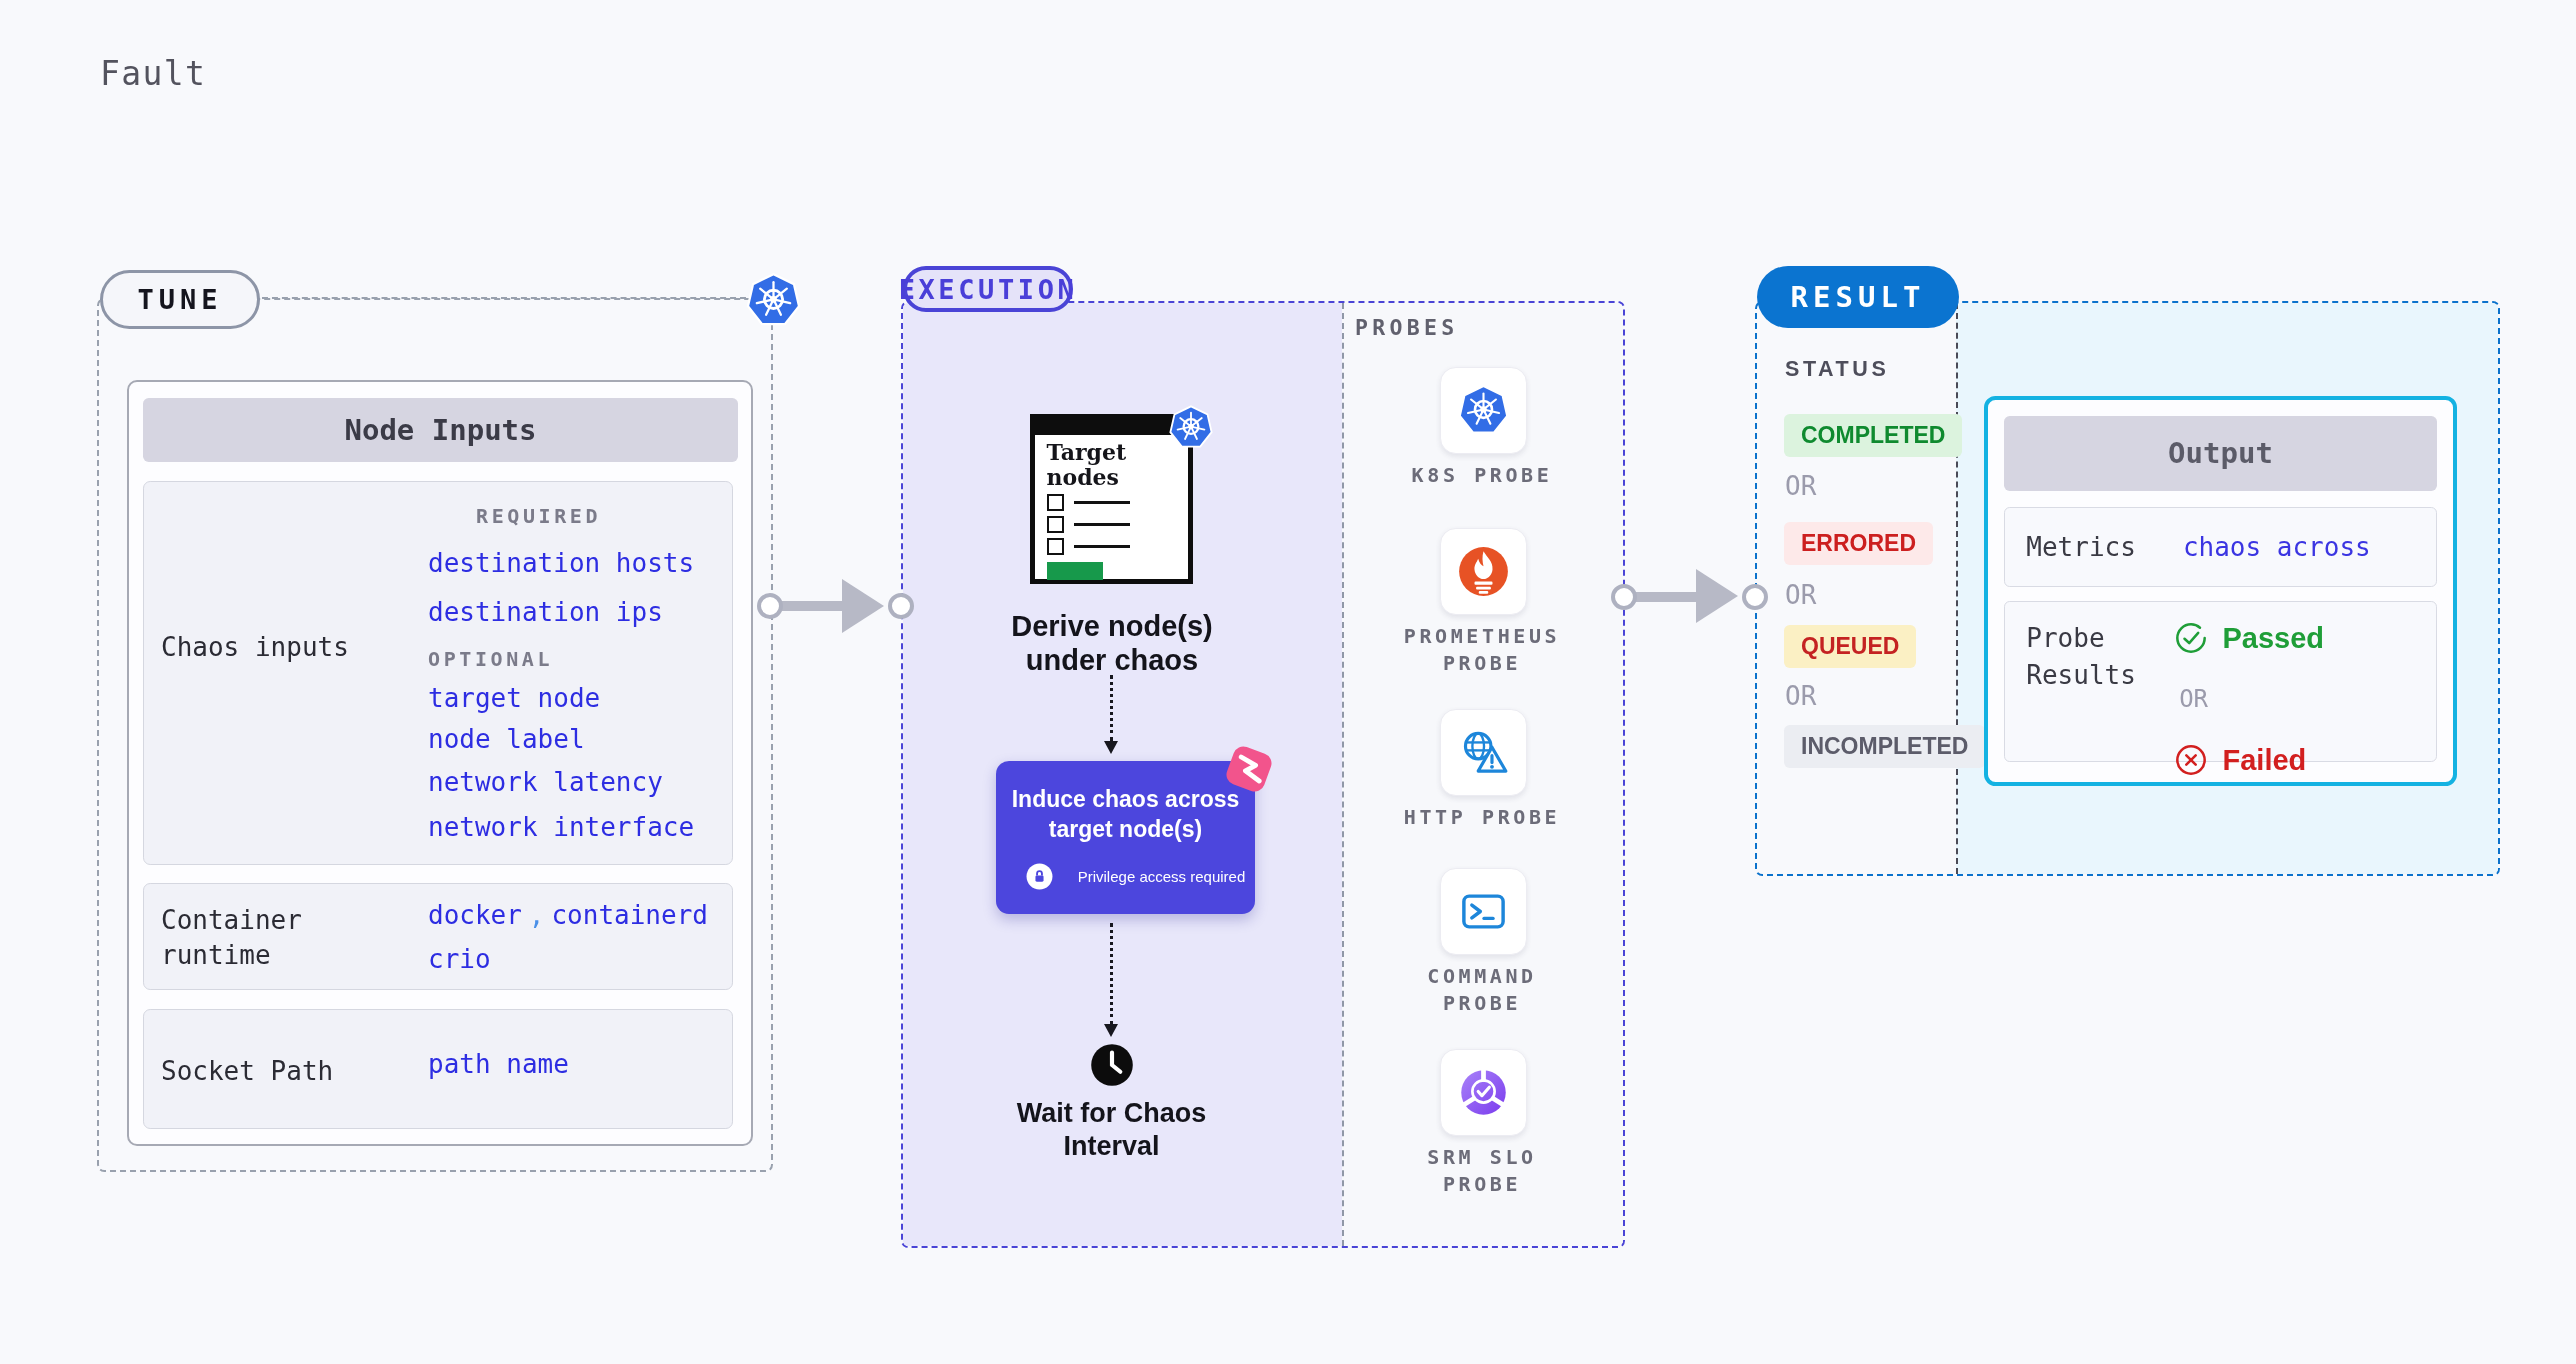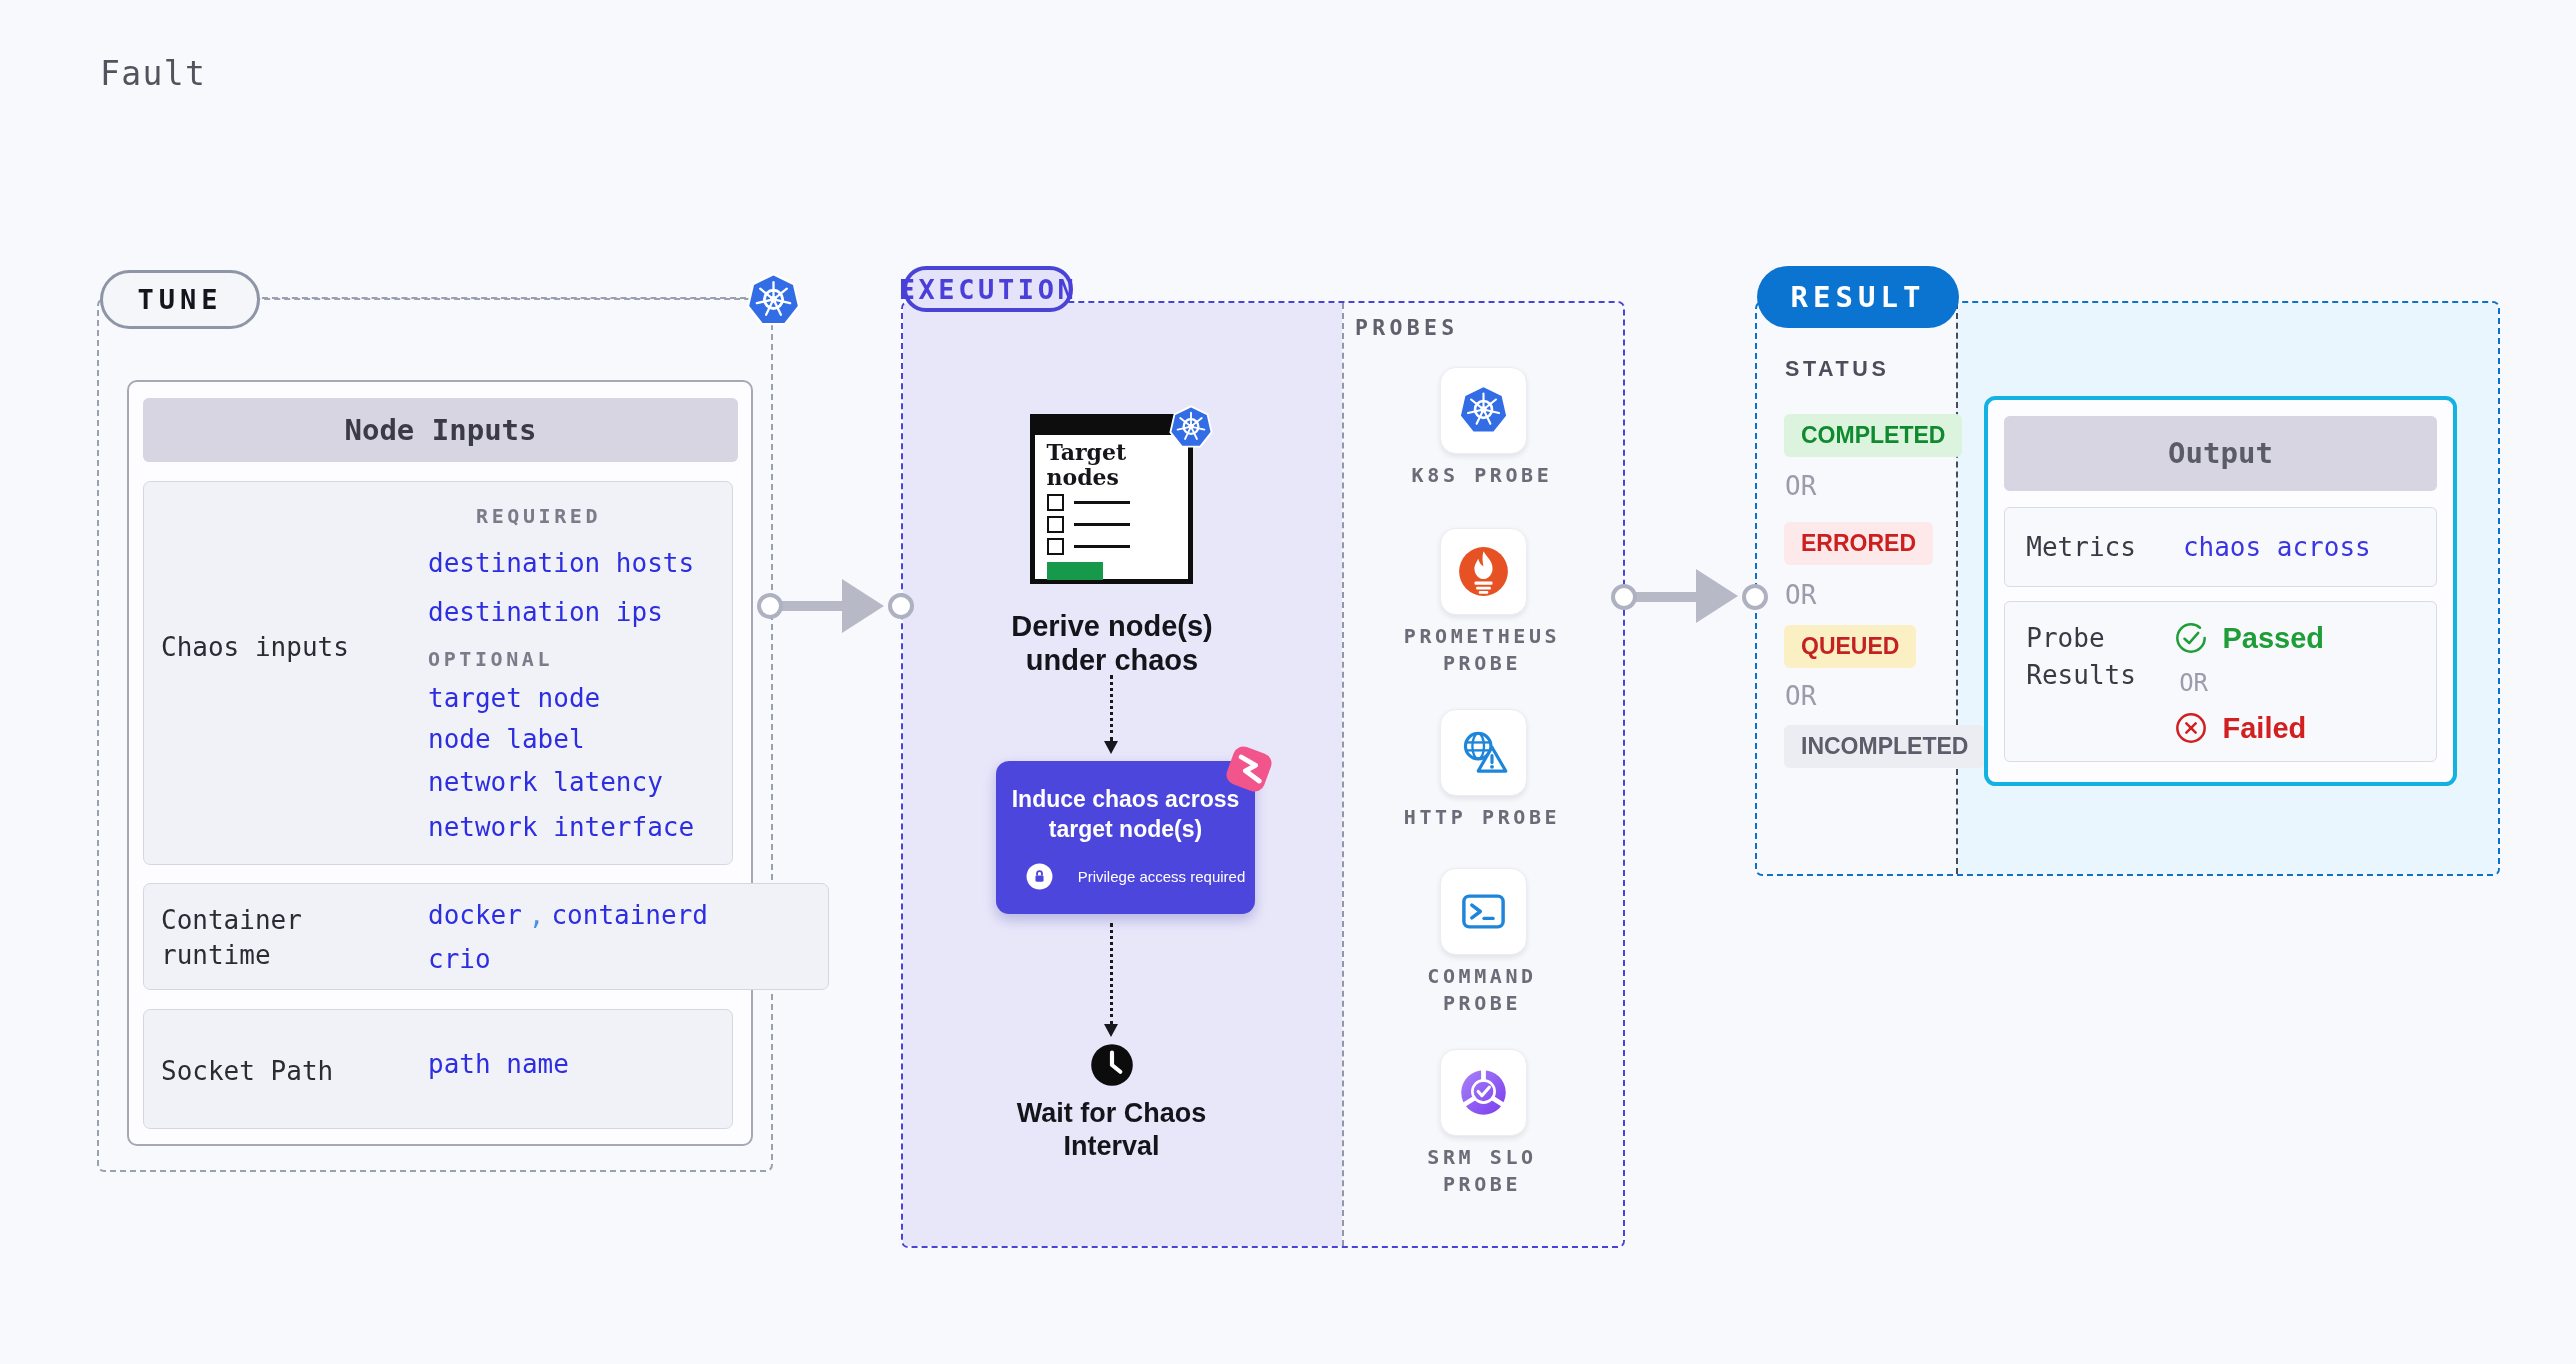--- a/index.html
+++ b/index.html
@@ -35,21 +35,21 @@
              font-size:27px;color:#15151e;box-sizing:border-box;}
   .tune-connector{left:262px;top:297px;width:484px;}
   .tune-k8s{left:745px;top:271px;width:57px;height:59px;z-index:4;}
 
   .ui-card{left:127px;top:380px;width:626px;height:766px;background:#fdfdff;border:2.1px solid #a6a9b4;
            border-radius:10px;box-sizing:border-box;}
   .ui-header{left:143px;top:398px;width:595px;height:64px;background:#d6d5e1;border-radius:5.7px;
              display:flex;align-items:center;justify-content:center;font-size:29px;font-weight:bold;color:#3b3b47;}
   .ui-section{background:#f1f2f8;border:1.4px solid #d5d7e0;border-radius:7.2px;box-sizing:border-box;}
   .sec-chaos{left:143px;top:481px;width:590px;height:384px;}
-  .sec-runtime{left:143px;top:883px;width:686px;height:107px;}
+  .sec-runtime{left:143px;top:883px;width:590px;height:107px;}
   .sec-socket{left:143px;top:1009px;width:590px;height:120px;}
   .row-label{font-size:26px;color:#2b2b34;line-height:1.35;}
   .group-head{font-size:20px;font-weight:bold;color:#7b7b8a;letter-spacing:3.6px;}
   .blue-link{font-size:26px;color:#2d2de2;}
   .comma{color:#4a90e8;}
 
   
   .a1-c1{left:757px;top:593px;}  .a1-line{left:781px;top:601px;width:92px;}
   .a1-head{left:842px;top:579px;} .a1-c2{left:888px;top:593px;}
   .a2-c1{left:1611px;top:584px;}  .a2-line{left:1635px;top:592px;width:79px;}
@@ -121,21 +121,21 @@
   .output-box{left:1984px;top:396px;width:473px;height:390px;background:#fdfdff;border:4.3px solid #14b2e2;
               border-radius:11.5px;box-sizing:border-box;padding:15.8px;}
   .output-header{height:75px;background:#d6d5e1;border-radius:5.7px;display:flex;align-items:center;
                  justify-content:center;font-size:29px;font-weight:bold;color:#5b5b68;}
   .output-row{background:#f8f9fd;border:1.4px solid #d9dbe4;border-radius:5.7px;box-sizing:border-box;}
   .row-metrics{margin-top:15.8px;height:80px;display:flex;align-items:center;padding:0 21.5px;}
   .row-metrics .m-label{font-size:26px;color:#3a3a44;}
   .row-metrics .m-value{font-size:26px;color:#3b35e2;margin-left:47px;}
   .row-probe{margin-top:14.3px;height:161px;display:flex;padding:18.6px 21.5px;}
   .row-probe .p-label{font-size:26px;color:#3a3a44;width:140px;line-height:1.4;}
-  .p-results{display:flex;flex-direction:column;gap:13px;margin-left:7.2px;}
+  .p-results{display:flex;flex-direction:column;gap:29px;margin-left:7.2px;}
   .res-line{display:flex;align-items:center;gap:13px;}
   .res-line svg{width:36px;height:36px;}
   .passed{font-size:29px;font-weight:bold;color:#1f9e38;}
   .failed{font-size:29px;font-weight:bold;color:#d21f1f;}
   .p-or{font-size:24px;color:#9b9bac;margin-left:5.7px;}
 </style>
 </head>
 <body>
 
 <svg width="0" height="0" style="position:absolute">

